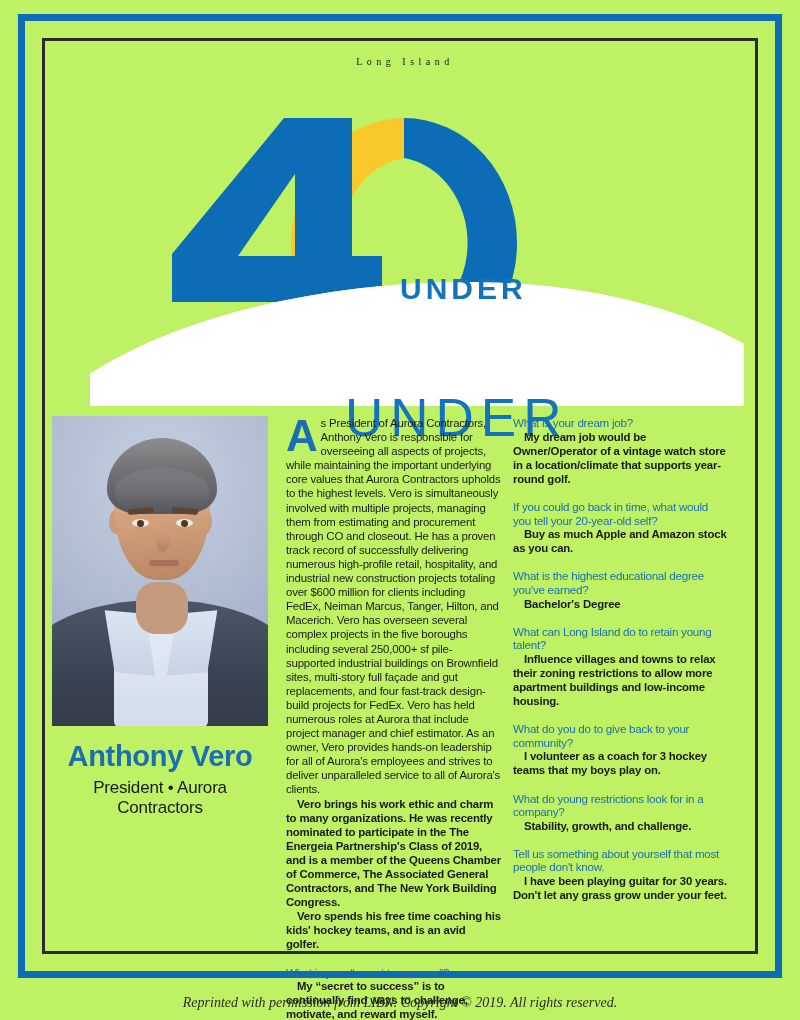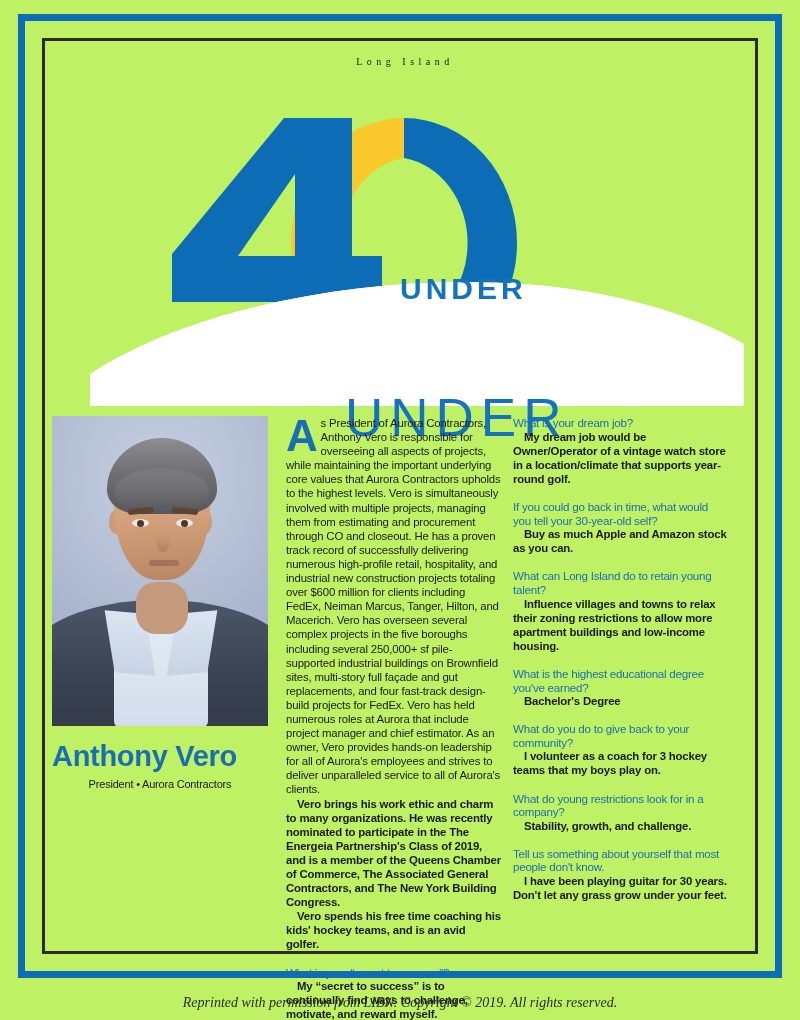--- a/index.html
+++ b/index.html
@@ -229,30 +229,30 @@
   .photo .mouth {
     position: absolute;
     left: 97px; top: 144px;
     width: 30px; height: 6px;
     background: #a8705c;
     border-radius: 4px;
   }
 
   .name {
     margin-top: 14px;
-    text-align: left;
+    text-align: center;
     font-size: 29px;
     font-weight: bold;
     color: #1b6eb2;
     letter-spacing: -0.3px;
   }
   .role {
     margin-top: 5px;
     text-align: center;
-    font-size: 11px;
+    font-size: 17px;
     color: #1a1a1a;
     letter-spacing: -0.2px;
   }
 
   
   .bodytext {
     font-size: 11.4px;
     line-height: 14.1px;
     color: #1a1a1a;
     text-align: left;
@@ -383,32 +383,32 @@
 
       <div class="col col-right">
         <div>
 
           <div class="qa">
             <div class="q">What is your dream job?</div>
             <div class="a">My dream job would be Owner/Operator of a vintage watch store in a location/climate that supports year-round golf.</div>
           </div>
 
           <div class="qa">
-            <div class="q">If you could go back in time, what would you tell your 30-year-old self?</div>
+            <div class="q">If you could go back in time, what would you tell your 20-year-old self?</div>
             <div class="a">Buy as much Apple and Amazon stock as you can.</div>
+          </div>
+
+          <div class="qa">
+            <div class="q">What is the highest educational degree you've earned?</div>
+            <div class="a">Bachelor's Degree</div>
           </div>
 
           <div class="qa">
             <div class="q">What can Long Island do to retain young talent?</div>
             <div class="a">Influence villages and towns to relax their zoning restrictions to allow more apartment buildings and low-income housing.</div>
-          </div>
-
-          <div class="qa">
-            <div class="q">What is the highest educational degree you've earned?</div>
-            <div class="a">Bachelor's Degree</div>
           </div>
 
 
           <div class="qa">
             <div class="q">What do you do to give back to your community?</div>
             <div class="a">I volunteer as a coach for 3 hockey teams that my boys play on.</div>
           </div>
 
           <div class="qa">
             <div class="q">What do young restrictions look for in a company?</div>

